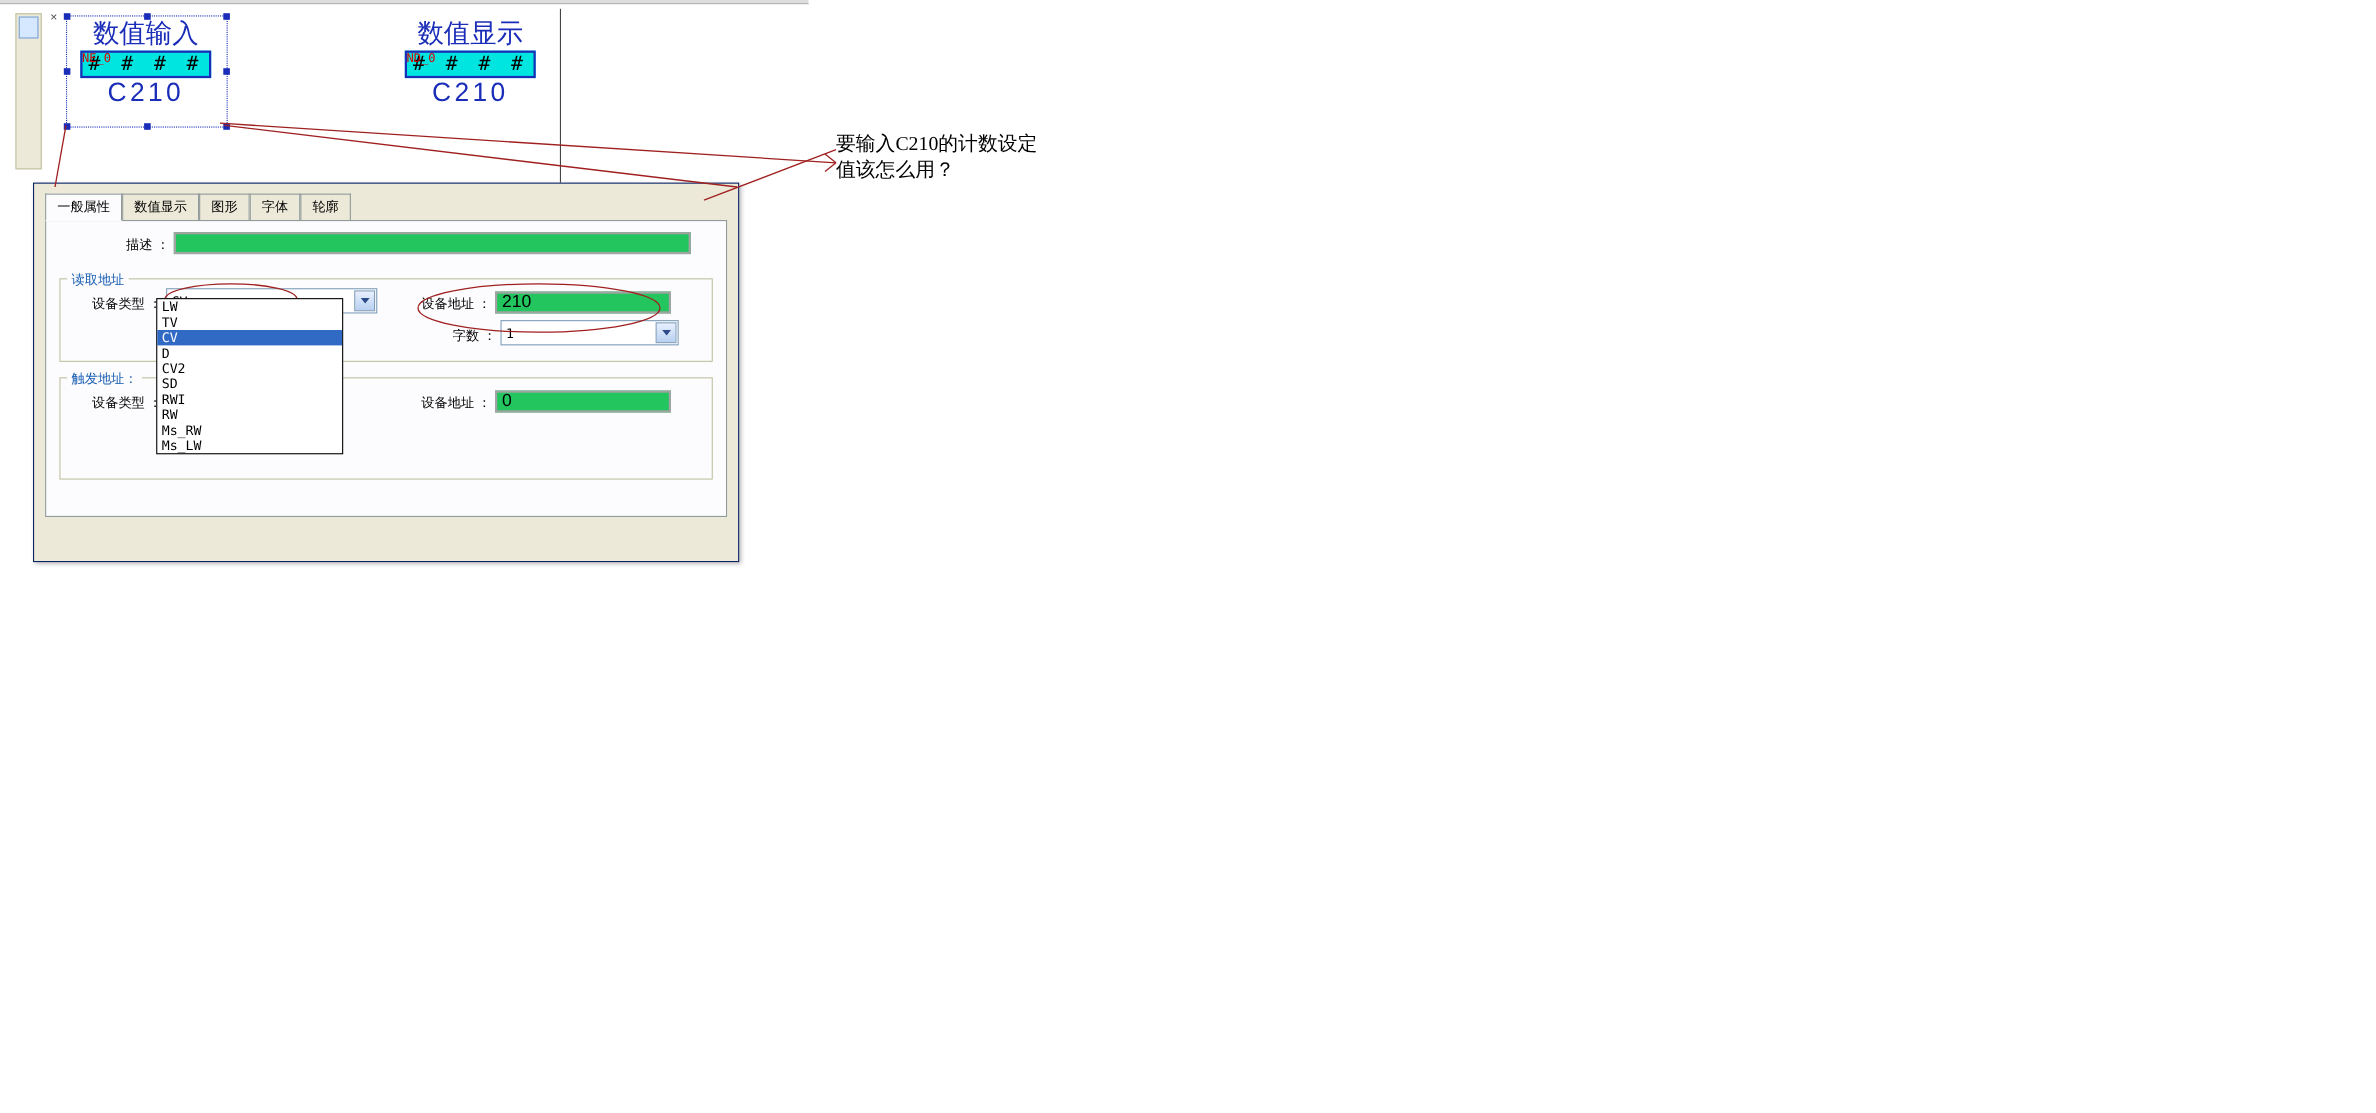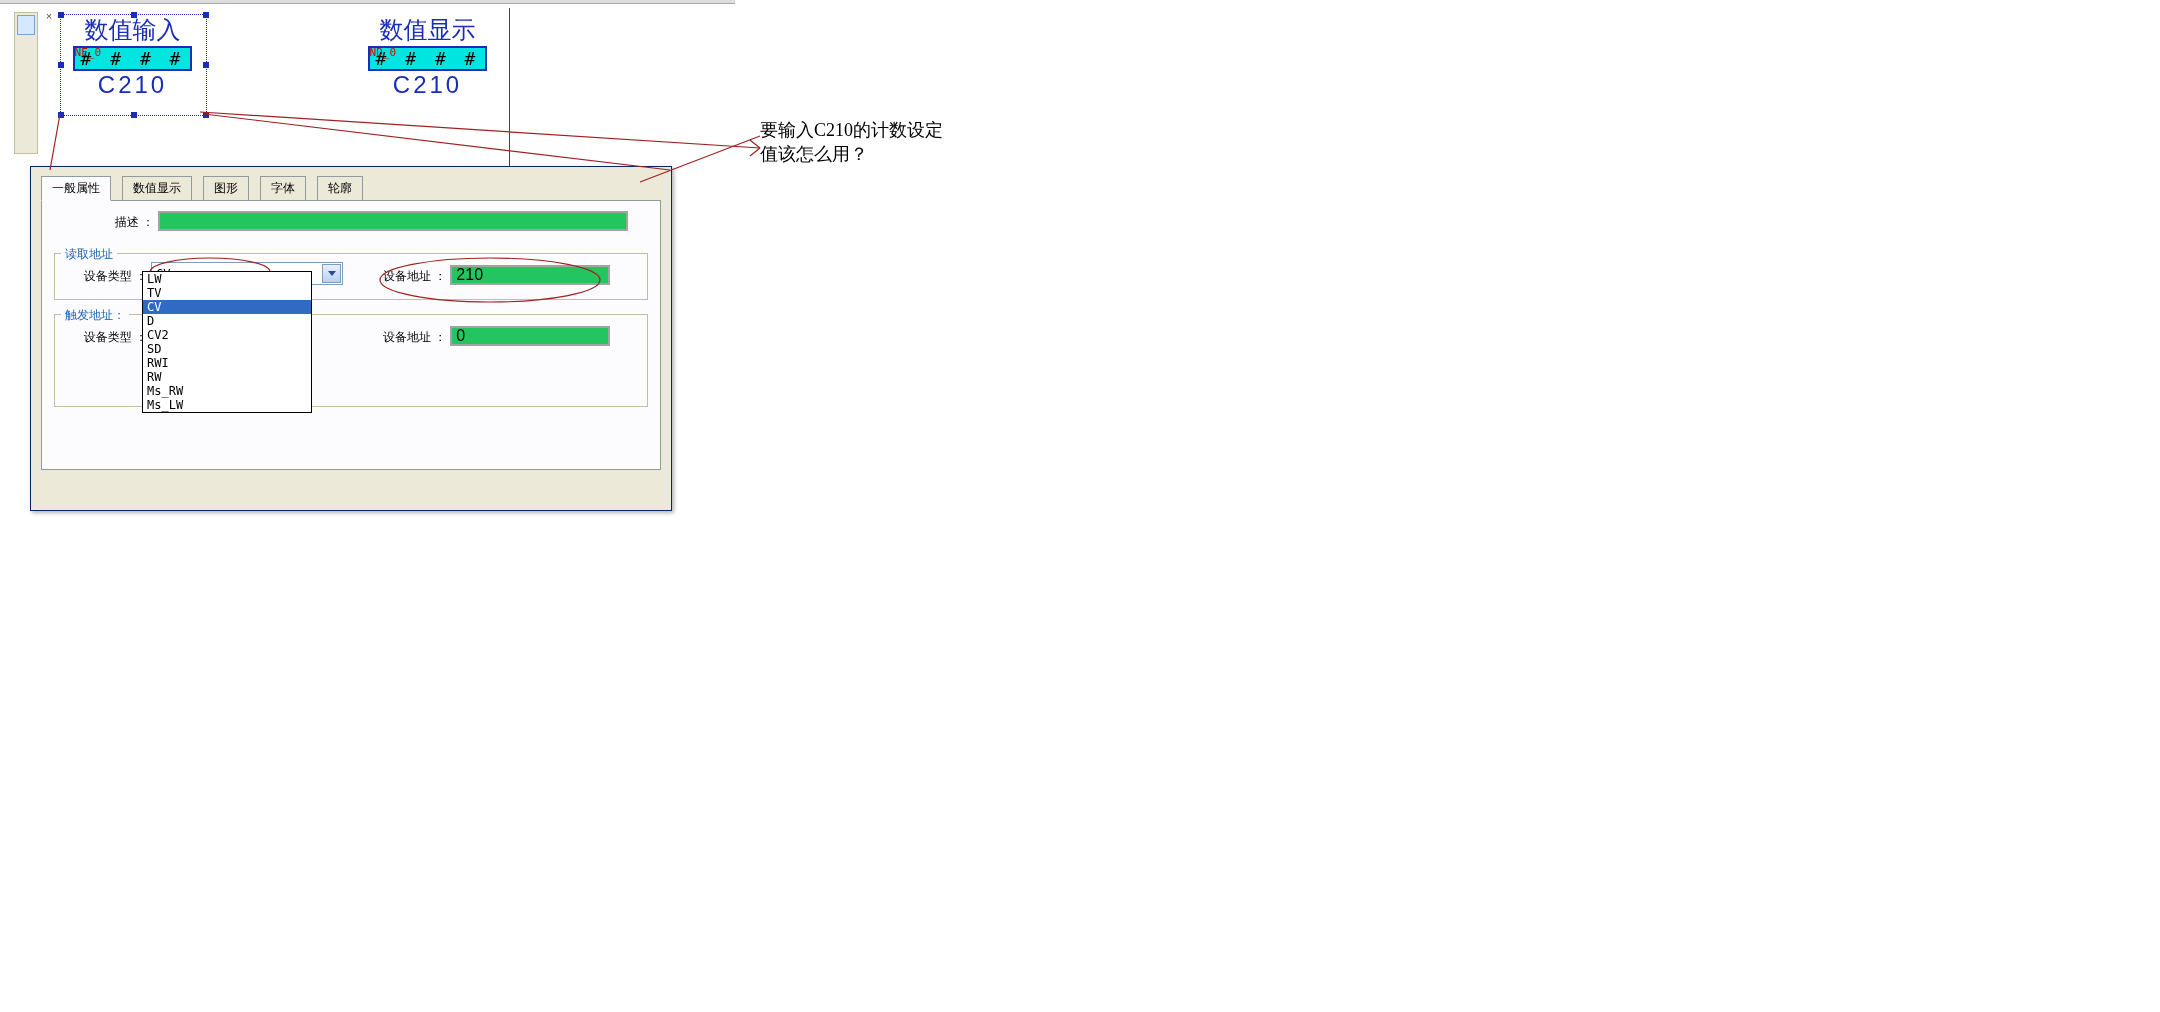--- a/index.html
+++ b/index.html
@@ -12,21 +12,21 @@
   .widget-title{font-size:24px;color:#1a2db8;font-family:Liberation Sans, sans-serif}
   .widget-disp{background:#00e5e0;border:2px solid #1a2db8;color:#000;font-size:18px;letter-spacing:4px;font-family:monospace;padding:0 6px}
   .widget-code{font-size:24px;color:#1a2db8;font-family:Liberation Sans, sans-serif;letter-spacing:3px}
   .sel-handles{position:absolute;border:1px dotted #1a2db8}
   .sel-handles .h{position:absolute;width:6px;height:6px;background:#1a2db8}
   .canvas-sep{position:absolute;left:509px;top:4px;width:1px;height:160px;background:#444}
   .dialog{position:absolute;left:30px;top:166px;width:640px;height:343px;background:#ece9d8;border:1px solid #0a246a;box-shadow:2px 2px 4px rgba(0,0,0,0.3)}
   .titlebar{height:26px;background:linear-gradient(to bottom,#3a80e8 0%,#0a5be0 50%,#0a48c0 100%);display:flex;align-items:center;color:#fff;font-weight:bold;font-size:13px;padding:0 4px 0 8px}
   .titlebar .spacer{flex:1}
   .close-btn{width:20px;height:20px;background:linear-gradient(to bottom,#ff7a5a,#e04020);border:1px solid #fff;border-radius:3px;color:#fff;text-align:center;line-height:18px;font-weight:bold;font-size:12px;cursor:pointer}
-  .tabs{display:flex;padding:8px 10px 0 10px;gap:11px}
+  .tabs{display:flex;padding:8px 10px 0 10px;gap:0}
   .tab{background:#ece9d8;border:1px solid #919b9c;border-bottom:none;padding:3px 10px;font-size:12px;color:#000;position:relative;top:1px;cursor:pointer}
   .tab.active{background:#fcfcfe;border-bottom:1px solid #fcfcfe;z-index:2}
   .tab-body{margin:0 10px 10px 10px;background:#fcfcfe;border:1px solid #919b9c;padding:10px 12px;height:270px;box-sizing:border-box;position:relative}
   .row{display:flex;align-items:flex-end;margin-bottom:6px}
   .lbl{font-size:12px;color:#000;white-space:nowrap}
   .txt{background:#22c55e;border:2px solid #a3a3a3;height:20px;font-size:16px;padding:0 4px;box-sizing:border-box}
   .combo{background:#fff;border:1px solid #7f9db9;height:21px;display:flex;align-items:center;position:relative}
   .combo-val{flex:1;padding:0 4px;font-family:monospace;font-size:12px}
   .combo-btn{width:17px;height:17px;margin:1px;background:linear-gradient(to bottom,#e8f0ff,#b8d0f0);border:1px solid #7f9db9;display:flex;align-items:center;justify-content:center;color:#2a4a8a;cursor:pointer}
   .combo-btn::after{content:"";border-left:4px solid transparent;border-right:4px solid transparent;border-top:5px solid #2a4a8a}
@@ -97,20 +97,29 @@
       <span class="group-title">读取地址</span>
       <div class="row">
         <span class="lbl" style="width:84px;text-align:right;margin-right:4px">设备类型 ：</span>
         <div class="combo" style="width:190px">
           <span class="combo-val">CV</span>
           <div class="combo-btn"></div>
         </div>
         <span class="lbl" style="margin-left:40px;margin-right:4px">设备地址 ：</span>
         <input class="txt" style="width: 160px;" value="210">
       </div>
+      <div class="row">
+        <span style="width:88px"></span>
+        <span style="width:190px"></span>
+        <span class="lbl" style="margin-left:40px;width:70px;text-align:right;margin-right:4px">字数 ：</span>
+        <div class="combo" style="width:160px">
+          <span class="combo-val">1</span>
+          <div class="combo-btn"></div>
+        </div>
+      </div>
     </div>
 
     <div class="group" style="margin-top:14px">
       <span class="group-title">触发地址：</span>
       <div class="row">
         <span class="lbl" style="width:84px;text-align:right;margin-right:4px">设备类型 ：</span>
         <div class="combo" style="width:190px;visibility:hidden"></div>
         <span class="lbl" style="margin-left:40px;margin-right:4px">设备地址 ：</span>
         <input class="txt" style="width: 160px;" value="0">
       </div>

